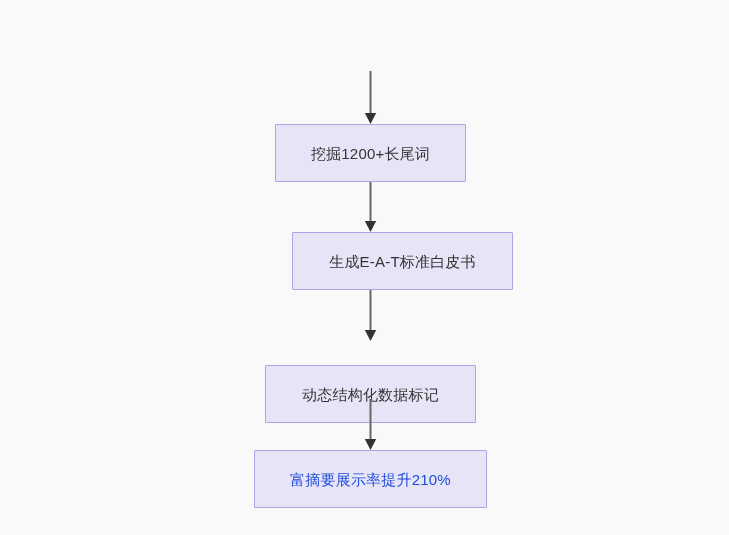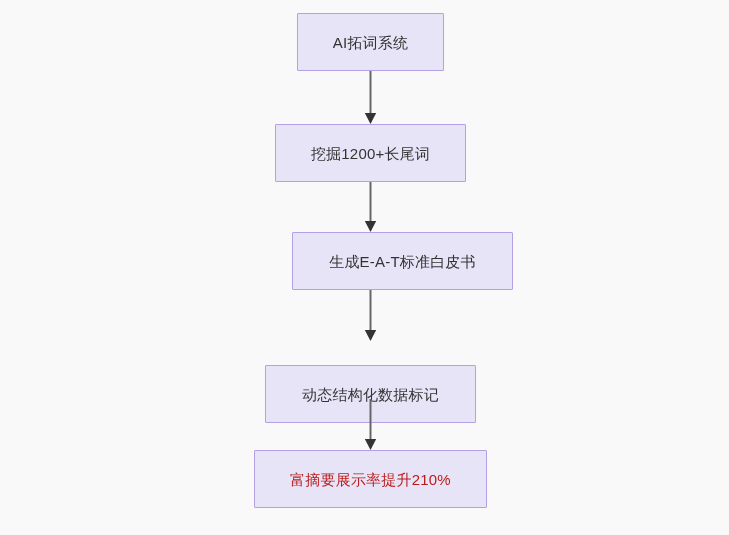--- a/index.html
+++ b/index.html
@@ -44,23 +44,20 @@
   .edge svg {
     display: block;
     overflow: visible;
   }
 </style>
 </head>
 <body>
 
 <div id="flowchart-canvas" style="background: rgb(249, 249, 249);">
 
-  <div class="node" id="node-1" style="left: 297px; top: 13px; width: 147px; background: rgb(232, 228, 248); border-color: rgb(179, 161, 227); color: rgb(51, 51, 51);">
-    <span class="node-label">AI拓词系统</span>
-  </div>
 
   <div class="edge" id="edge-1" style="left: 364px; top: 71px; height: 53px;">
     <svg width="13" height="53" viewBox="0 0 13 53" xmlns="http://www.w3.org/2000/svg">
       <line x1="6.5" y1="0" x2="6.5" y2="43" stroke="#666666" stroke-width="2"></line>
       <polygon points="6.5,53 0.8,42 12.2,42" fill="#333333"></polygon>
     </svg>
   </div>
 
   <div class="node" id="node-2" style="left: 275px; top: 124px; width: 191px; background: rgb(232, 228, 248); border-color: rgb(179, 161, 227); color: rgb(51, 51, 51);">
     <span class="node-label">挖掘1200+长尾词</span>
@@ -88,17 +85,17 @@
     <span class="node-label">动态结构化数据标记</span>
   </div>
 
   <div class="edge" id="edge-4" style="left: 364px; top: 399px; height: 51px;">
     <svg width="13" height="51" viewBox="0 0 13 51" xmlns="http://www.w3.org/2000/svg">
       <line x1="6.5" y1="0" x2="6.5" y2="41" stroke="#666666" stroke-width="2"></line>
       <polygon points="6.5,51 0.8,40 12.2,40" fill="#333333"></polygon>
     </svg>
   </div>
 
-  <div class="node" id="node-5" style="left: 254px; top: 450px; width: 233px; background: rgb(232, 228, 248); border-color: rgb(179, 161, 227); color: #b91c1c;">
+  <div class="node" id="node-5" style="left: 254px; top: 450px; width: 233px; background: rgb(232, 228, 248); border-color: rgb(179, 161, 227); color: #1d4ed8;">
     <span class="node-label">富摘要展示率提升210%</span>
   </div>
 
 </div>
 
 </body></html>

